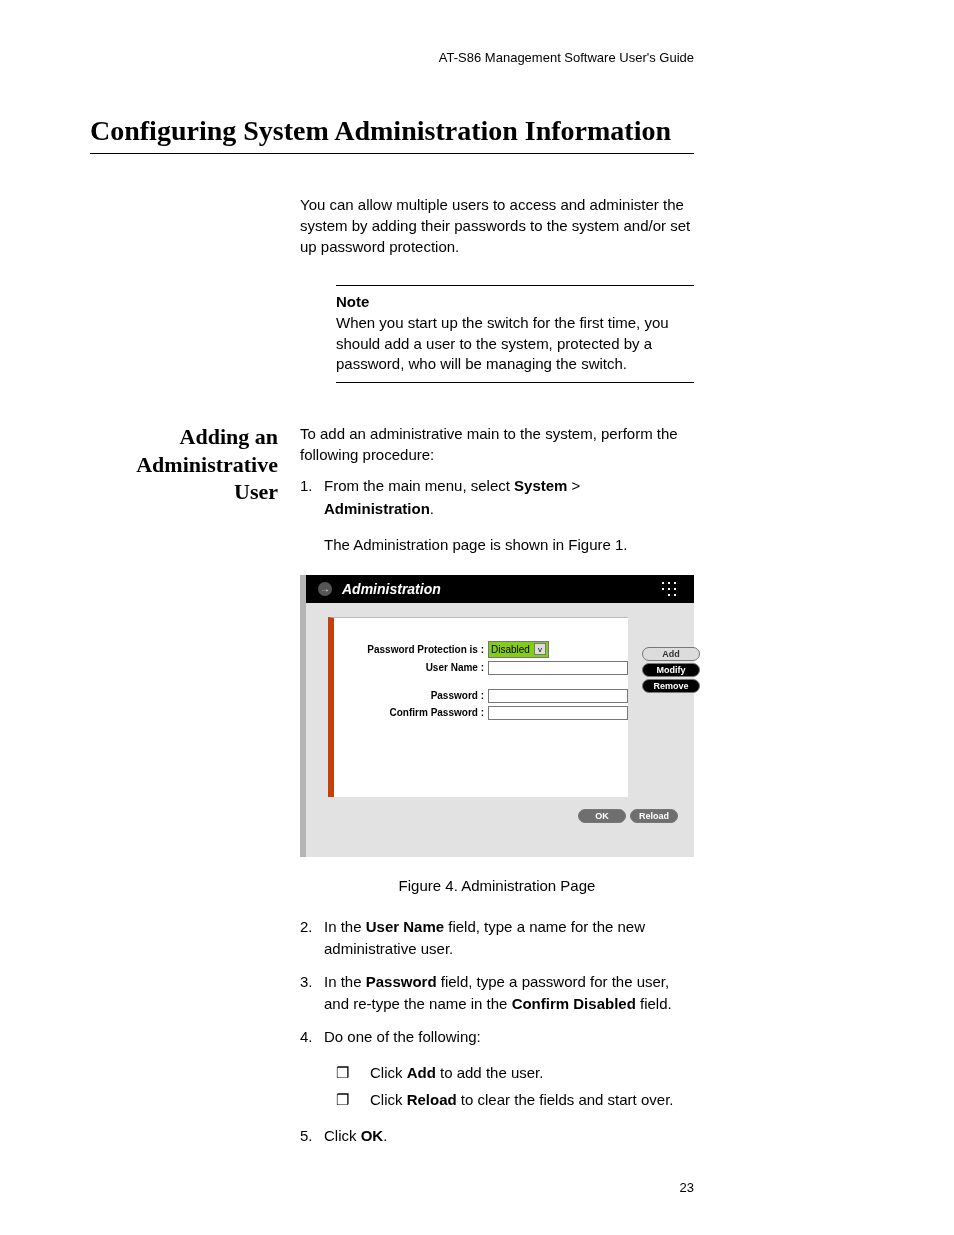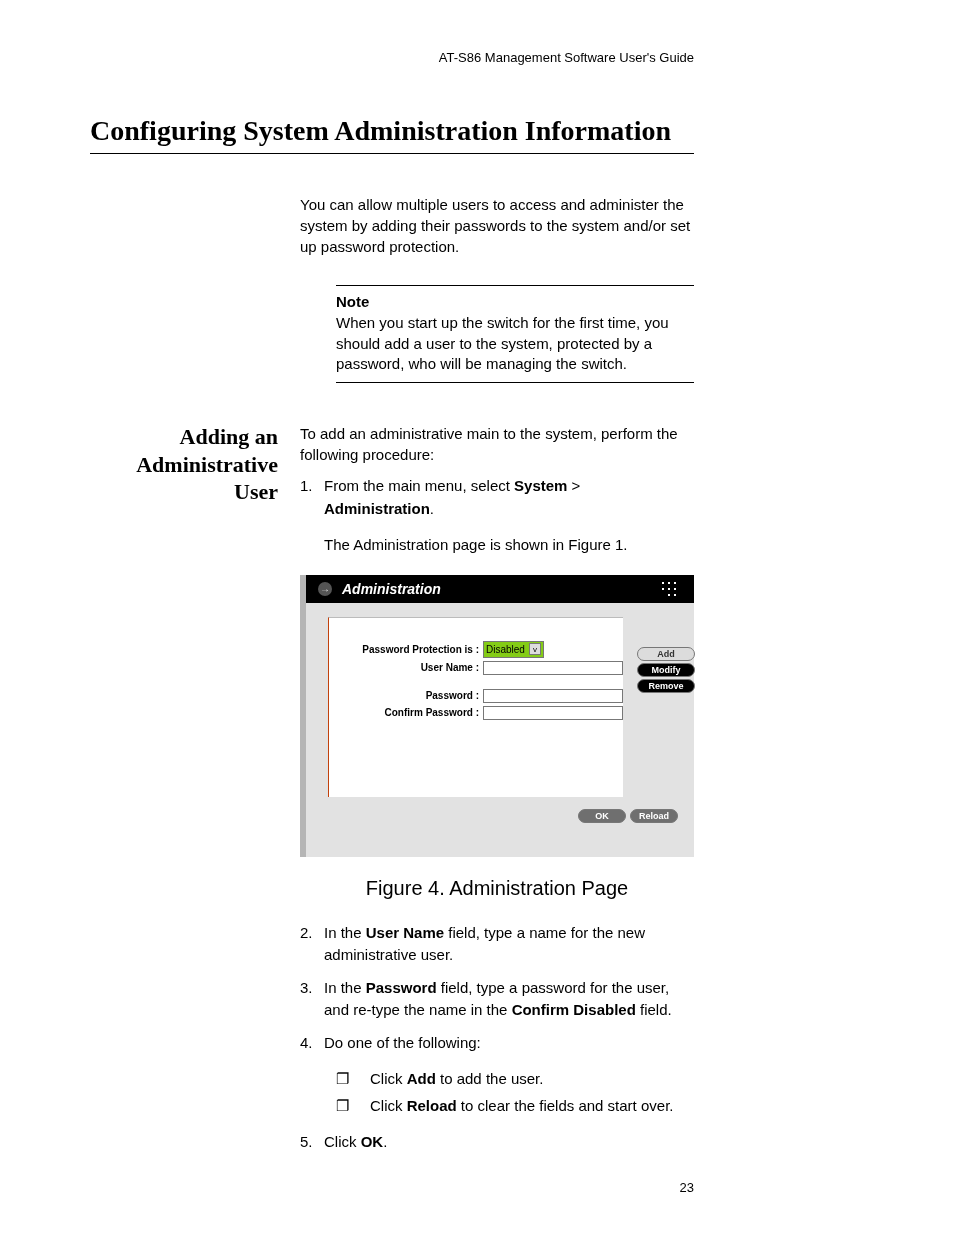--- a/index.html
+++ b/index.html
@@ -50,21 +50,21 @@
     text-align: right;
     font-family: "Times New Roman", Times, serif;
     font-weight: bold;
     font-size: 22px;
     line-height: 1.25;
   }
   .body-text { font-size: 15px; line-height: 1.4; }
   .step-row { display:flex; margin: 10px 0 10px 0; font-size:15px; line-height:1.5;}
   .step-num { width: 24px; flex: 0 0 24px; }
   .step-body { flex: 1; }
-  .figure-caption { text-align:center; font-size:20px; margin: 20px 0 22px 0;}
+  .figure-caption { text-align:center; font-size:15px; margin: 20px 0 22px 0;}
   .sub-row { display:flex; margin: 4px 0; font-size:15px; line-height:1.5;}
   .sub-mark { width:34px; flex:0 0 34px; padding-left:12px;}
   .page-number { position:absolute; bottom:40px; right:90px; font-size:13px;}
 
   
   .figure {
     margin-top: 18px;
     border-left: 6px solid #b5b5b5;
     background: #e2e2e2;
     font-size: 10px;
@@ -94,21 +94,21 @@
   }
   .figure-body {
     display:flex;
   }
   .form-panel {
     background:#fff;
     margin: 14px 0 0 22px;
     width: 430px;
     height: 180px;
     border-top:1px solid #bbb;
-    border-left:1px solid #c2410c;
+    border-left:6px solid #c2410c;
     padding: 20px 0 0 0;
     box-sizing:border-box;
     font-family: Arial, sans-serif;
   }
   .form-row { display:flex; align-items:center; margin: 3px 0; }
   .form-label { width:150px; text-align:right; font-size:10px; font-weight:bold; padding-right:4px;}
   .form-input {
     border:1px solid #777; height:14px; width:140px; font-size:10px;
     box-sizing:border-box; background:#fff;
   }

